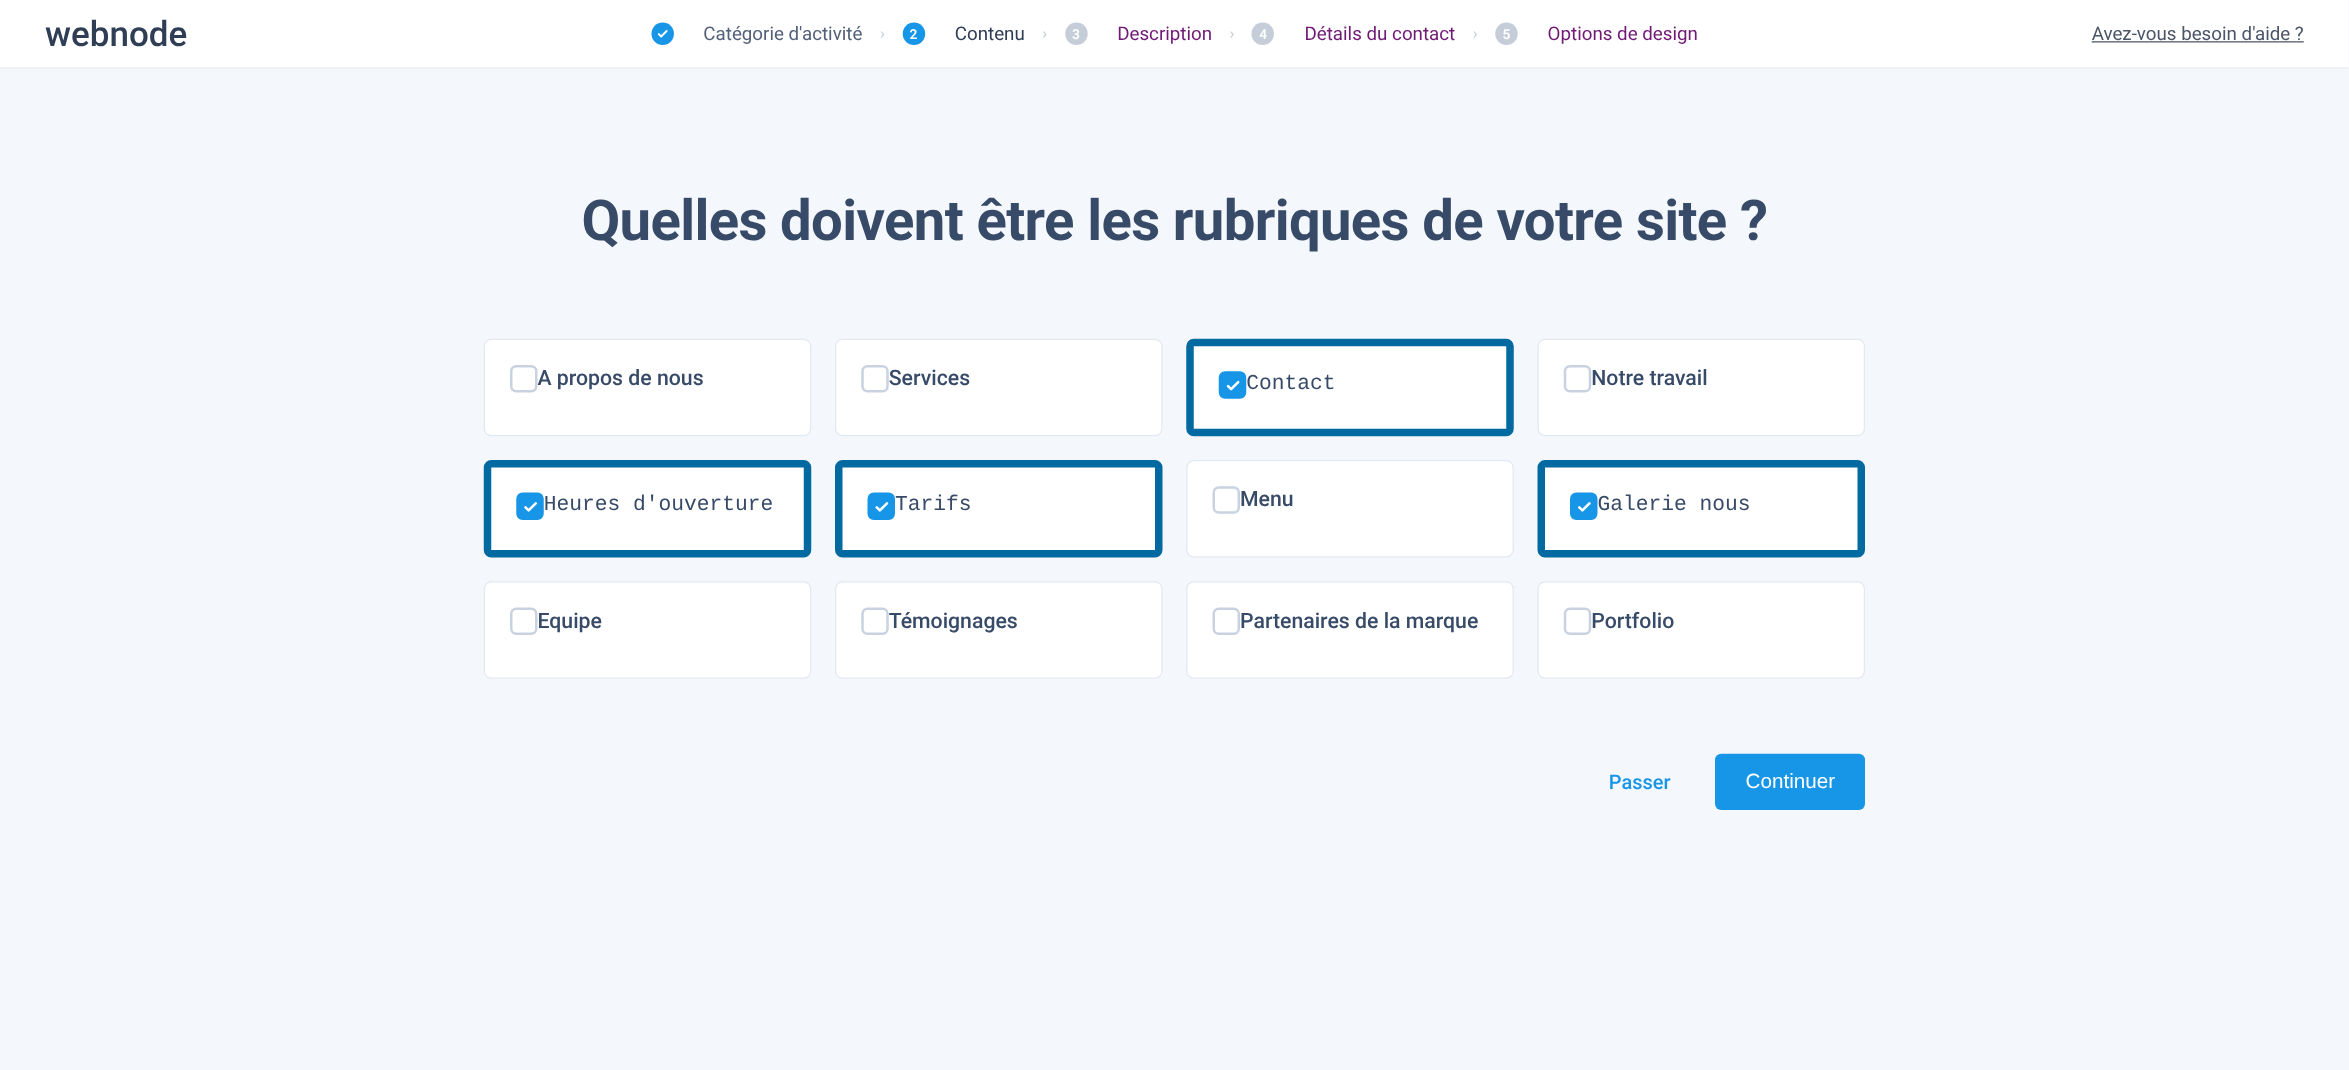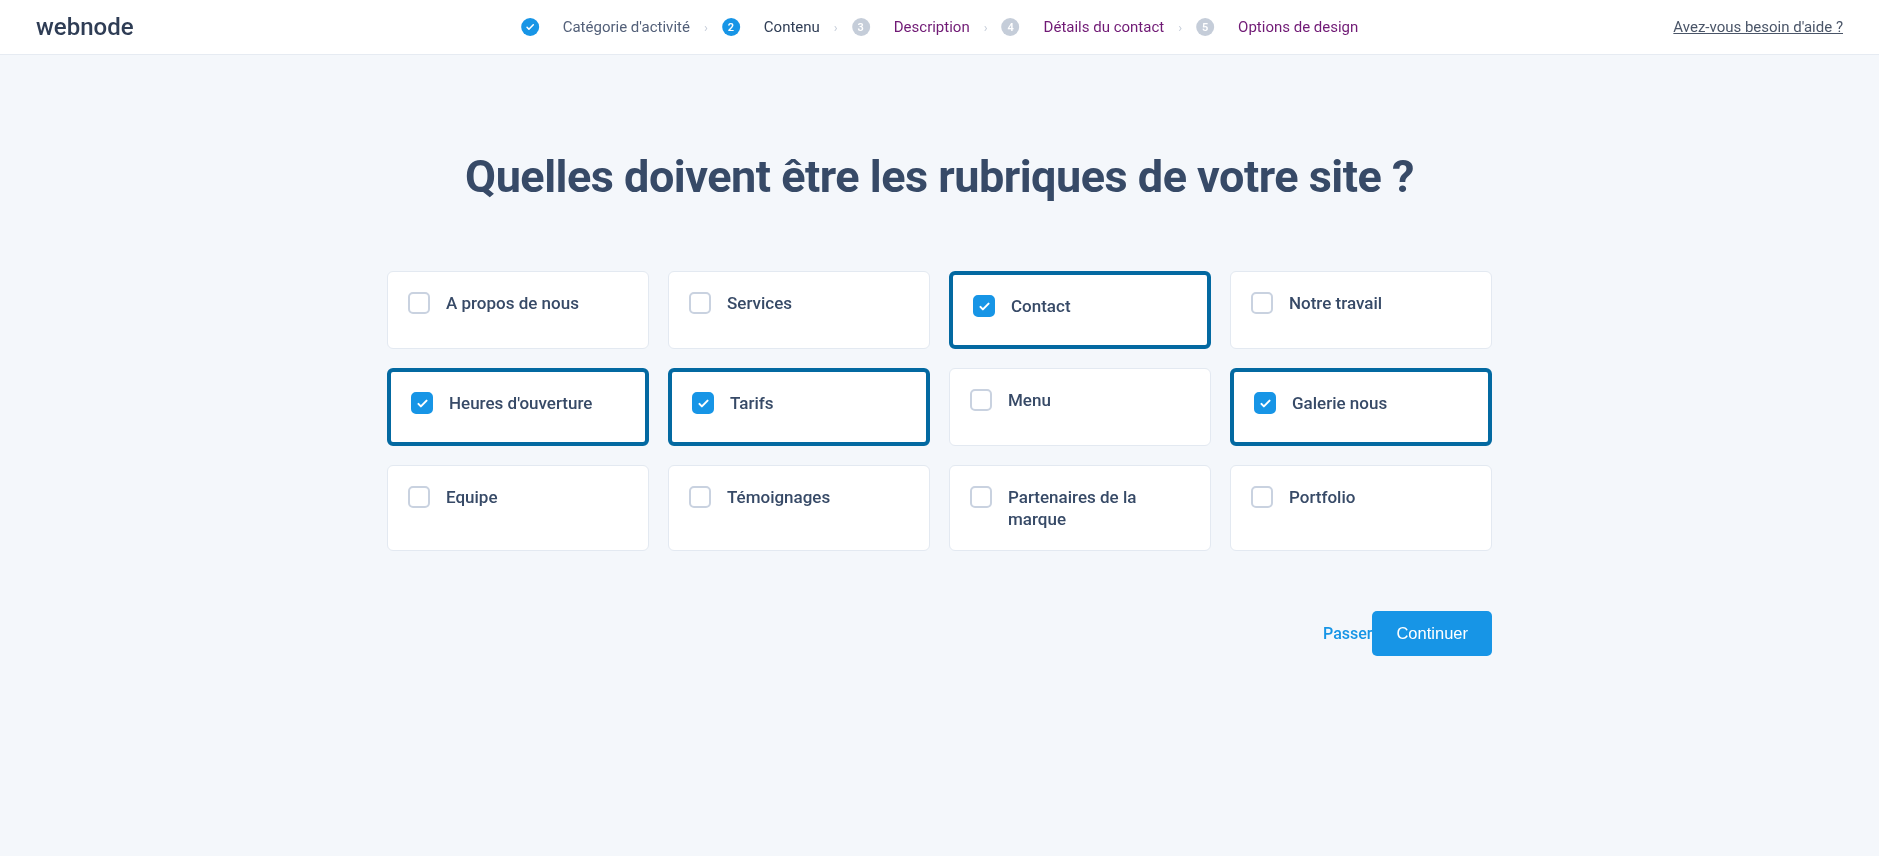--- a/index.html
+++ b/index.html
@@ -16,21 +16,21 @@
   .header {
     background: #ffffff;
     border-bottom: 1px solid #e6ebf2;
     height: 55px;
     display: flex;
     align-items: center;
     padding: 0 36px;
     position: relative;
   }
   .logo {
-    font-size: 24px;
+    font-size: 28px;
     font-weight: 500;
     color: #2f3d55;
     letter-spacing: 0px;
   }
   .stepper {
     position: absolute;
     left: 50%;
     transform: translateX(-50%);
     display: flex;
     align-items: center;
@@ -91,25 +91,25 @@
   }
 
   .card {
     background: #ffffff;
     border: 1px solid #e3e9f1;
     border-radius: 6px;
     padding: 20px 20px 20px 20px;
     min-height: 78px;
     display: flex;
     align-items: flex-start;
-    gap: 16px;
     cursor: pointer;
   }
   .card.selected {
-    border: 4px solid #0369a1;
+    border: 6px solid #0369a1;
+    font-family: Liberation Mono, monospace;
   }
 
   .checkbox {
     width: 22px;
     height: 22px;
     border: 2px solid #c9d2e0;
     border-radius: 5px;
     background: #fff;
     flex-shrink: 0;
     display: flex;
@@ -132,20 +132,21 @@
     line-height: 1.3;
   }
 
   
   .actions {
     margin-top: 60px;
     width: calc(262px * 4 + 19px * 3);
     display: flex;
     justify-content: flex-end;
     align-items: center;
+    gap: 36px;
   }
   .btn-skip {
     font-size: 16px;
     color: #1795e6;
     font-weight: 500;
     cursor: pointer;
   }
   .btn-continue {
     background: #1795e6;
     color: #fff;

